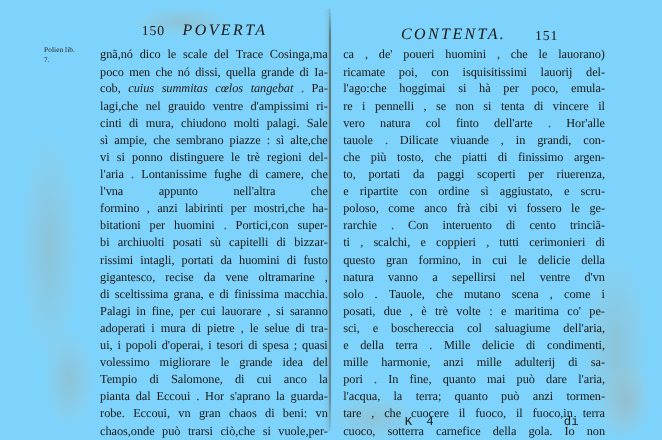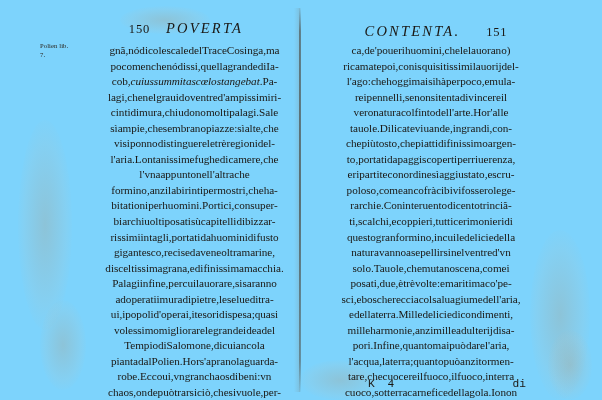--- a/index.html
+++ b/index.html
@@ -98,21 +98,21 @@
   .col-left .body  { padding-left: 31px; }
   .body .ln {
     display: block;
     white-space: nowrap;
   }
   .body .ln > span { display: inline-block; }
 
   
   .ln {
     display: flex !important;
-    justify-content: center;
+    justify-content: space-between;
   }
   .ln .w { white-space: pre; }
 
   .it { font-style: italic; }
 
   .marginal {
     position: absolute;
     left: 40px;
     top: 41px;
     width: 34px;
@@ -340,21 +340,21 @@
           <span class="w">di</span>
           <span class="w">Salomone,</span>
           <span class="w">di</span>
           <span class="w">cui</span>
           <span class="w">anco</span>
           <span class="w">la</span>
         </div>
         <div class="ln">
           <span class="w">pianta</span>
           <span class="w">dal</span>
-          <span class="w">Polien</span>
+          <span class="w">Eccoui</span>
           <span class="w">.</span>
           <span class="w">Hor</span>
           <span class="w">s'aprano</span>
           <span class="w">la</span>
           <span class="w">guarda-</span>
         </div>
         <div class="ln">
           <span class="w">robe.</span>
           <span class="w">Eccoui,</span>
           <span class="w">vn</span>

